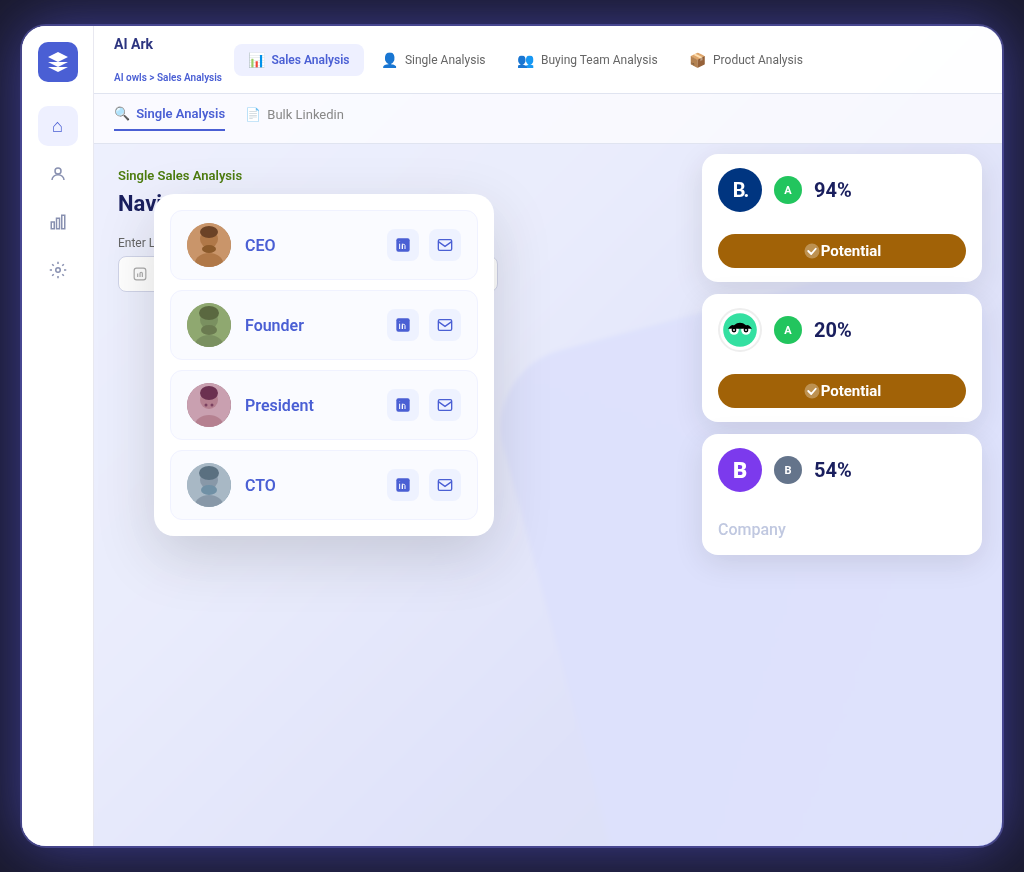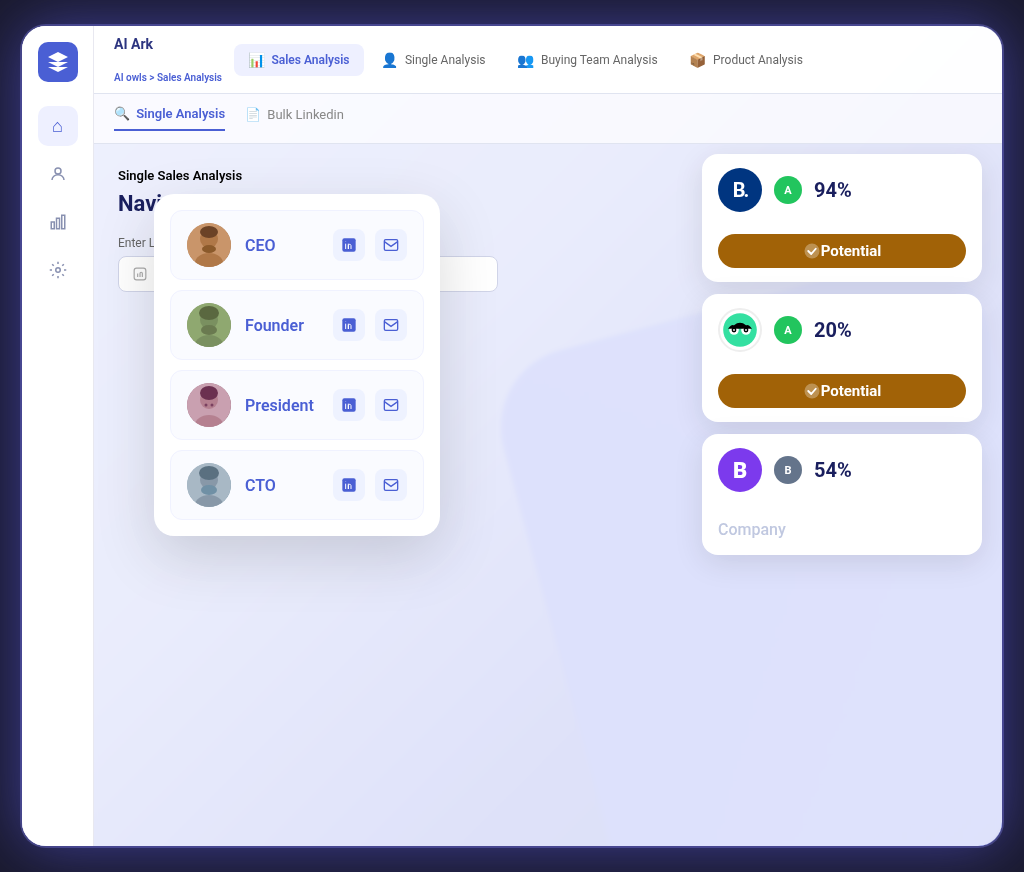--- a/index.html
+++ b/index.html
@@ -195,21 +195,21 @@
     
     .content-area {
       flex: 1;
       padding: 24px;
       position: relative;
       overflow: hidden;
     }
 
     .section-title {
       font-size: 13px;
-      color: #000000;
+      color: #4d7c0f;
       font-weight: 600;
       margin-bottom: 8px;
     }
 
     .page-title {
       font-size: 22px;
       font-weight: 700;
       color: #1a1f5e;
       margin-bottom: 20px;
     }
@@ -234,21 +234,21 @@
     .url-input-text {
       font-size: 12px;
       color: #aaa;
     }
 
     
     .roles-popup {
       position: absolute;
       top: 50px;
       left: 60px;
-      width: 286px;
+      width: 340px;
       background: #fff;
       border-radius: 20px;
       box-shadow: 0 20px 60px rgba(0,0,0,0.15);
       padding: 16px;
       display: flex;
       flex-direction: column;
       gap: 10px;
       z-index: 10;
     }
 

